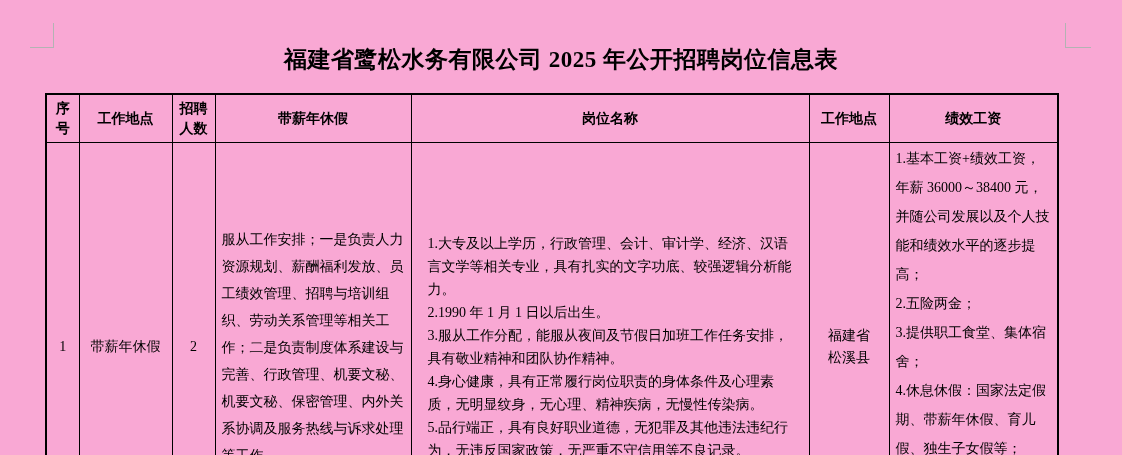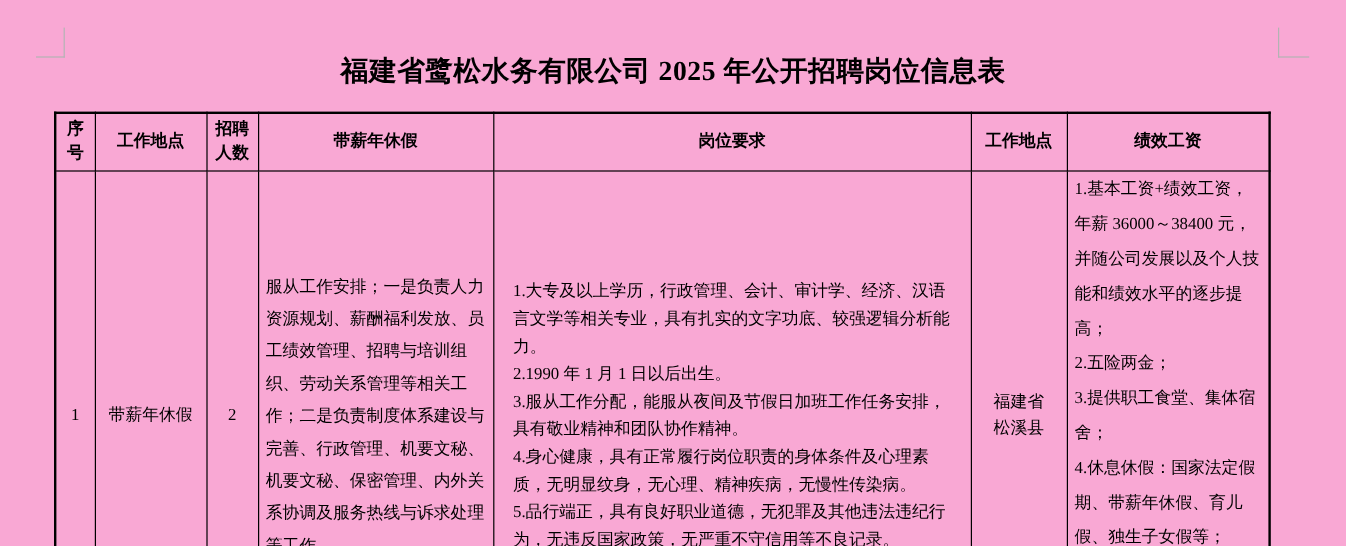--- a/index.html
+++ b/index.html
@@ -101,21 +101,21 @@
       <col style="width:169px">
     </colgroup>
     <thead>
       <tr>
         <th>序
 号</th>
         <th>工作地点</th>
         <th>招聘
 人数</th>
         <th>带薪年休假</th>
-        <th>岗位要求</th>
+        <th>岗位名称</th>
         <th>工作地点</th>
         <th>绩效工资</th>
       </tr>
     </thead>
     <tbody>
       <tr class="data-row">
         <td class="center-cell">1</td>
         <td class="center-cell">带薪年休假</td>
         <td class="center-cell">2</td>
         <td class="text-cell duties-cell">服从工作安排；一是负责人力资源规划、薪酬福利发放、员工绩效管理、招聘与培训组织、劳动关系管理等相关工作；二是负责制度体系建设与完善、行政管理、机要文秘、机要文秘、保密管理、内外关系协调及服务热线与诉求处理等工作。</td>

